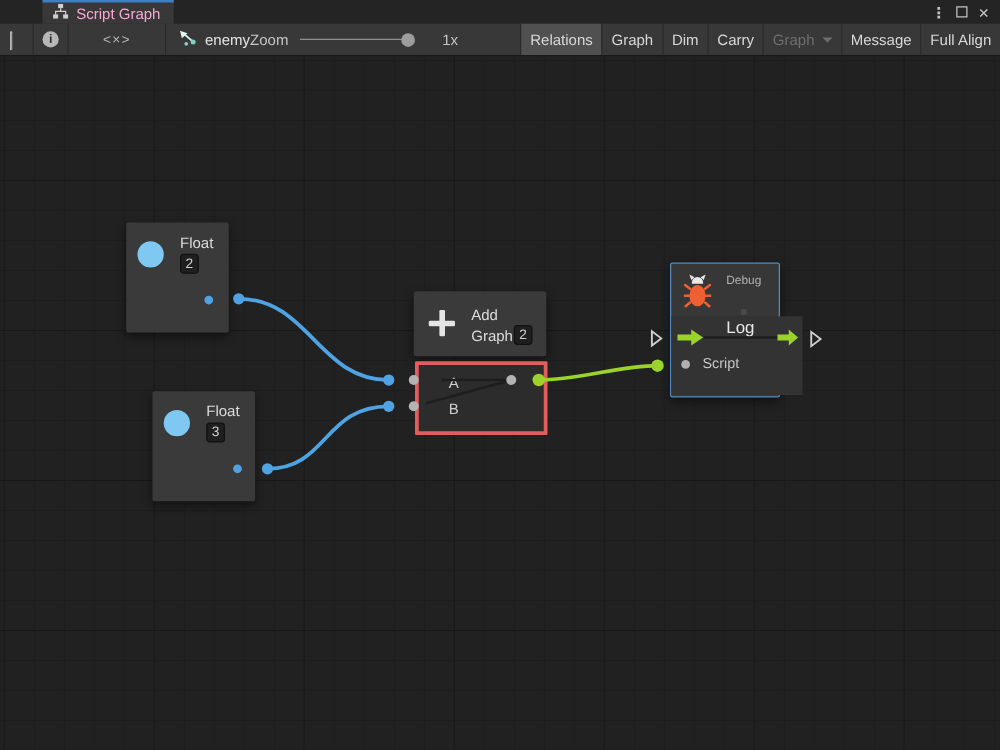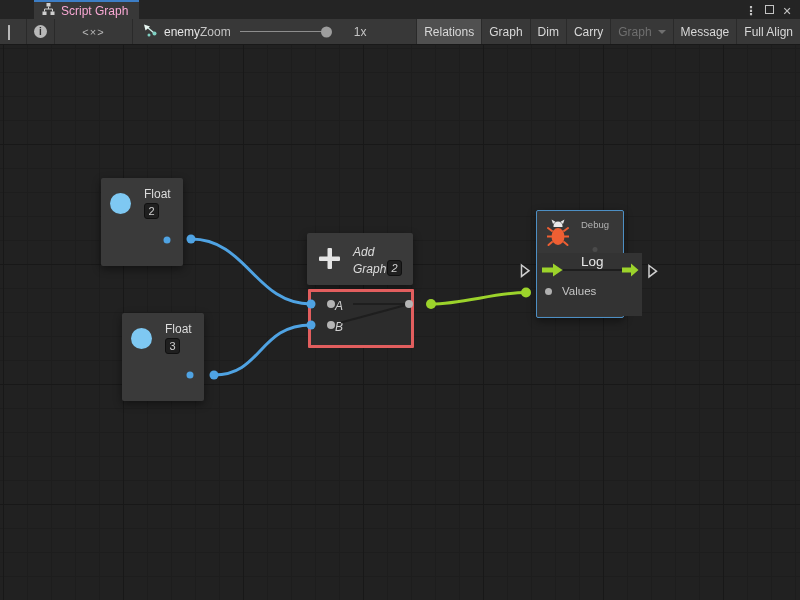--- a/index.html
+++ b/index.html
@@ -109,21 +109,21 @@
     position: absolute;
     min-width: 15px; height: 16px;
     padding: 0 3px;
     background: #1f1f1f;
     border: 1px solid #101010;
     border-radius: 3px;
     font-size: 11px; color: #d0d0d0;
     display: flex; align-items: center; justify-content: center;
   }
 
-  .add-node { left: 307px; top: 188px; width: 106px; height: 160px; font-style: italic; }
+  .add-node { left: 331px; top: 188px; width: 106px; height: 160px; }
   .add-header { position: absolute; left: 0; top: 0; width: 106px; height: 52px; background: #3a3a3a; border-radius: 2px; box-shadow: 0 3px 8px rgba(0,0,0,.45); }
   .add-body {
     position: absolute; left: 1px; top: 56px;
     width: 106px; height: 59px;
     background: #2c2c2c;
     border: 3px solid #e25e5e;
     border-radius: 1px;
   }
   .port-label { position: absolute; font-size: 12px; color: #cfcfcf; }
 
@@ -261,21 +261,21 @@
           <line x1="4.5" y1="17.5" x2="0.5" y2="17.5"></line>
             <line x1="17.5" y1="17.5" x2="21.5" y2="17.5"></line>
           <line x1="5" y1="23" x2="1.5" y2="26"></line>
             <line x1="17" y1="23" x2="20.5" y2="26"></line>
         </g>
         <ellipse cx="11" cy="17.5" rx="6.5" ry="8.5" fill="#ee5f33"></ellipse>
       </svg>
     </span>
     <span class="debug-cat">Debug</span>
     <span class="debug-title">Log</span>
-    <span class="debug-msg">Values</span>
+    <span class="debug-msg">Script</span>
   </div>
 
   <svg class="overlay" width="800" height="555" viewBox="0 0 800 555">
 
     <path d="M353,259 H406" stroke="#1e1e1e" stroke-width="2" fill="none"></path>
     <path d="M341,277.5 L406,260" stroke="#1e1e1e" stroke-width="2" fill="none"></path>
     <path d="M563,225 H622" stroke="#1e1e1e" stroke-width="2" fill="none"></path>
 
     <path d="M191,194 C247,194 255,259 311,259" stroke="#4fa3e3" stroke-width="3" fill="none"></path>
     <path d="M214,330 C262,330 259,280 311,280" stroke="#4fa3e3" stroke-width="3" fill="none"></path>

